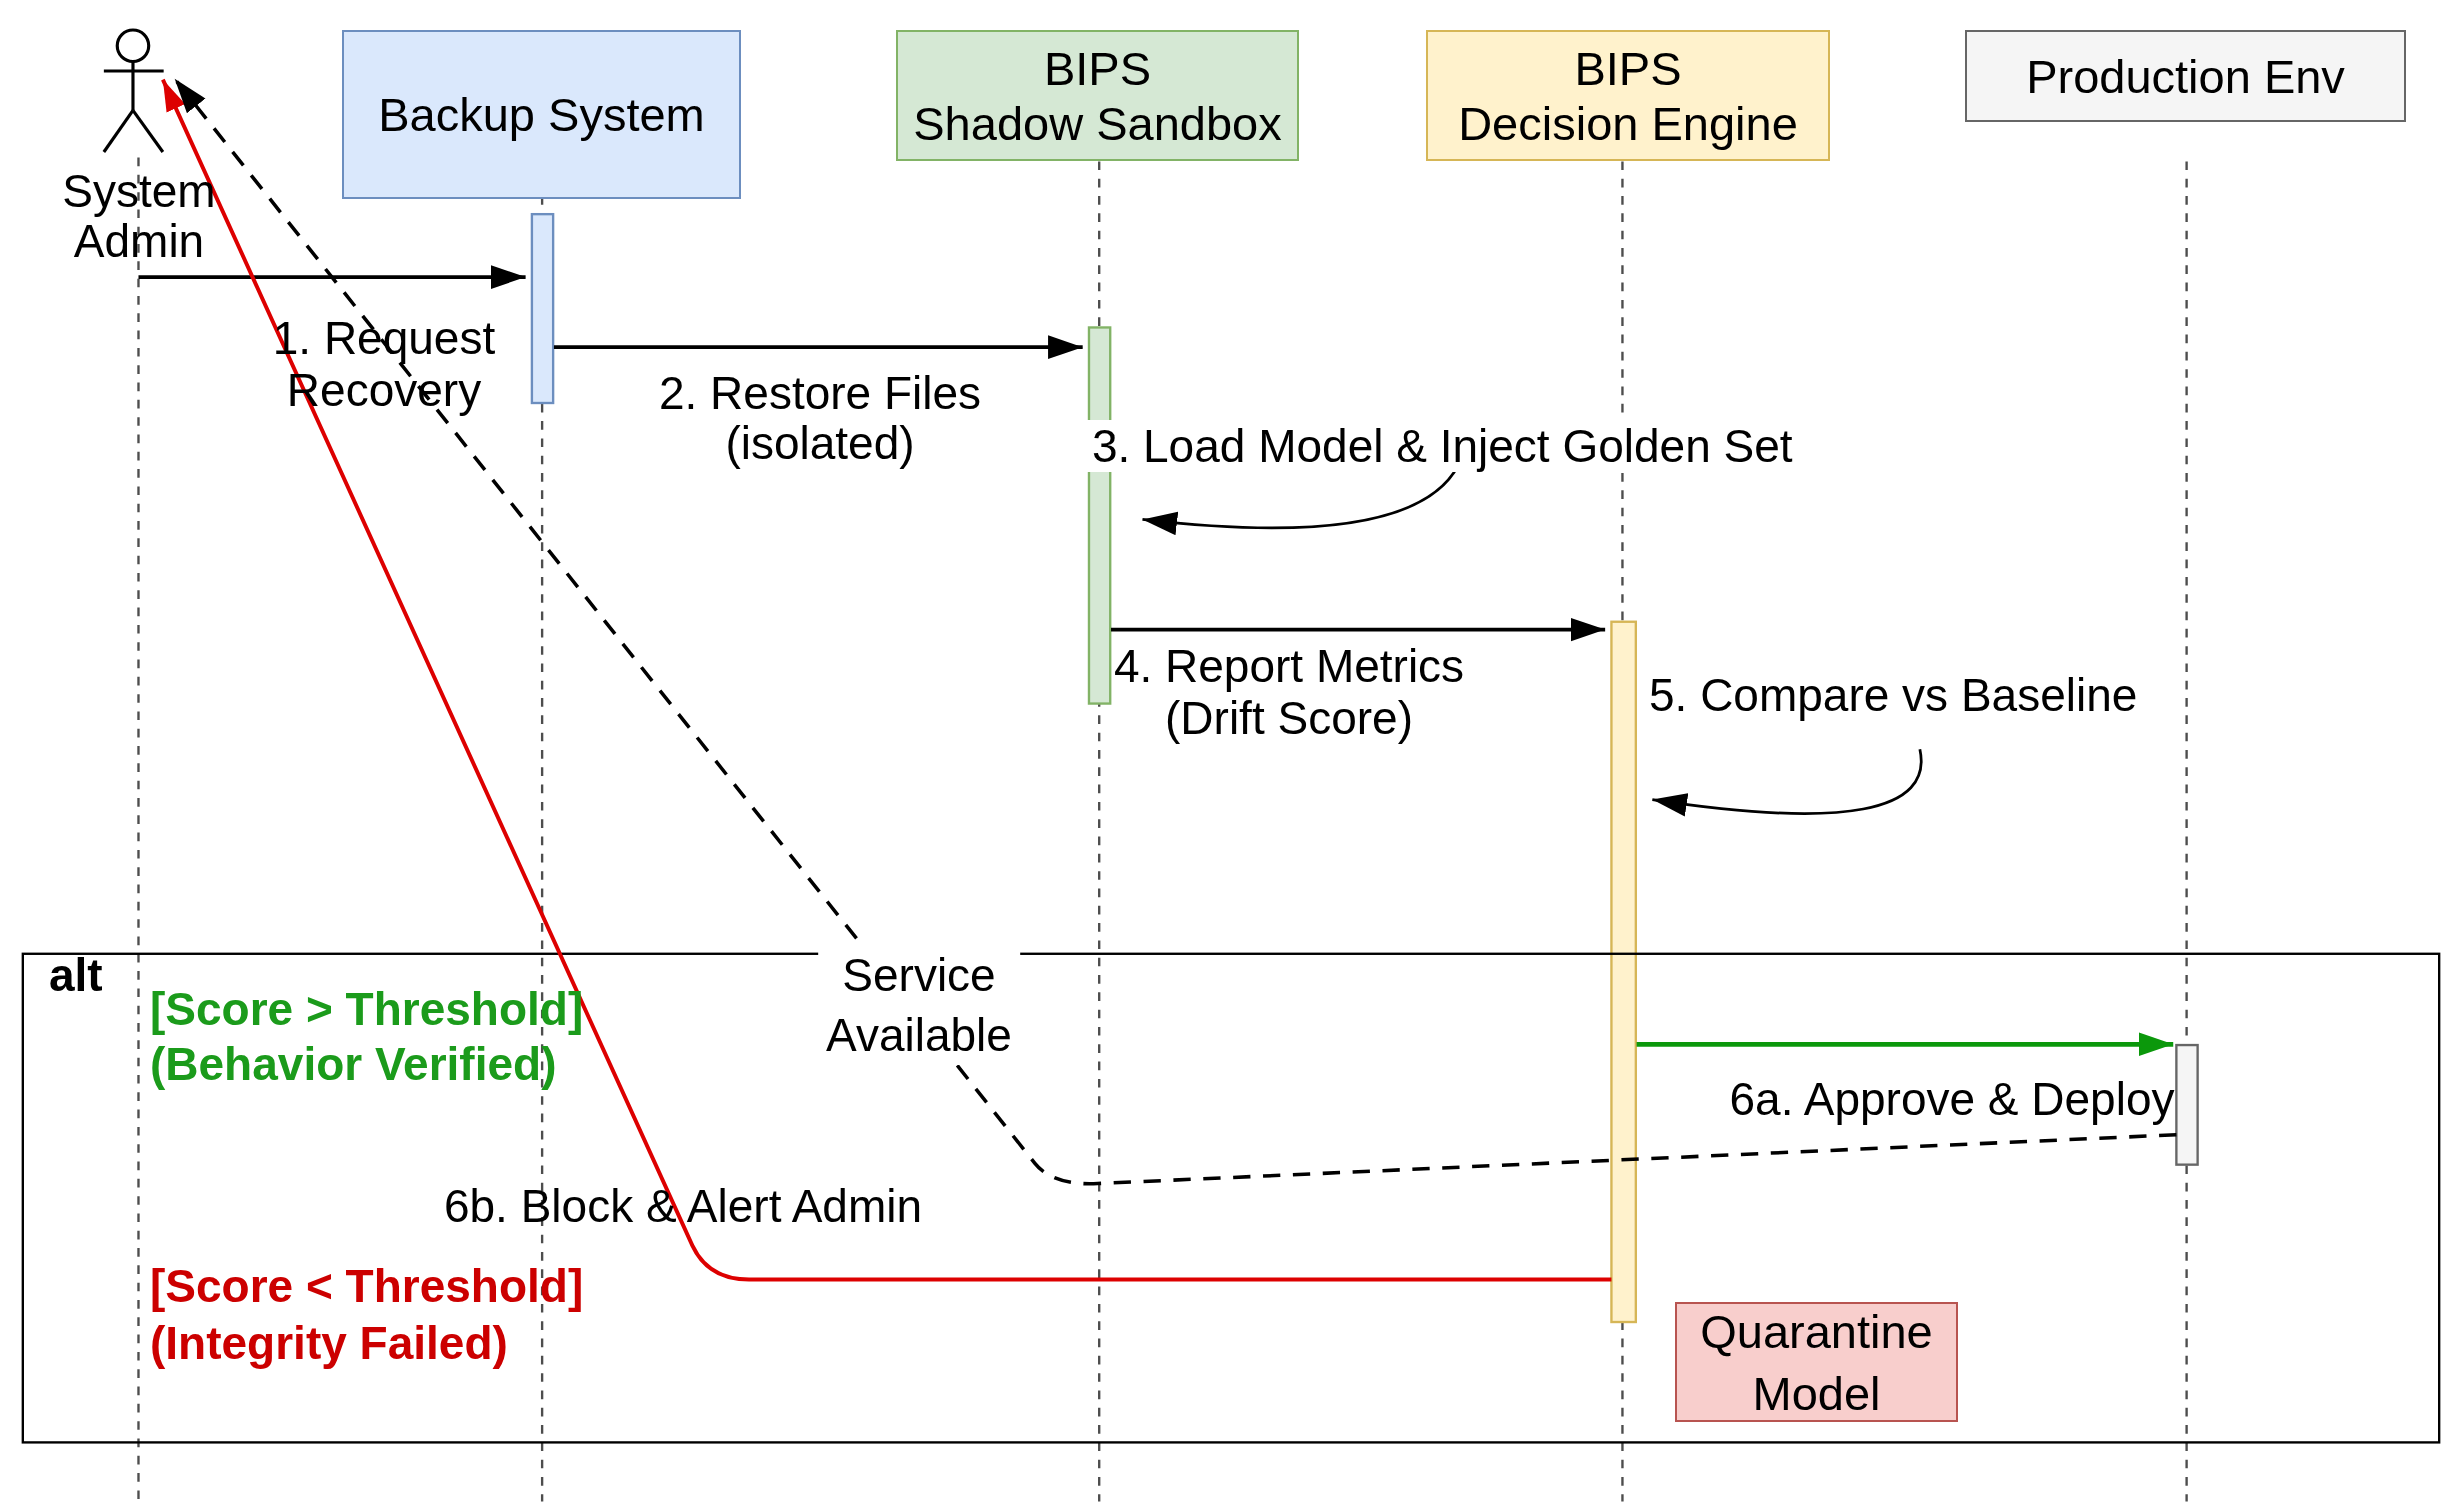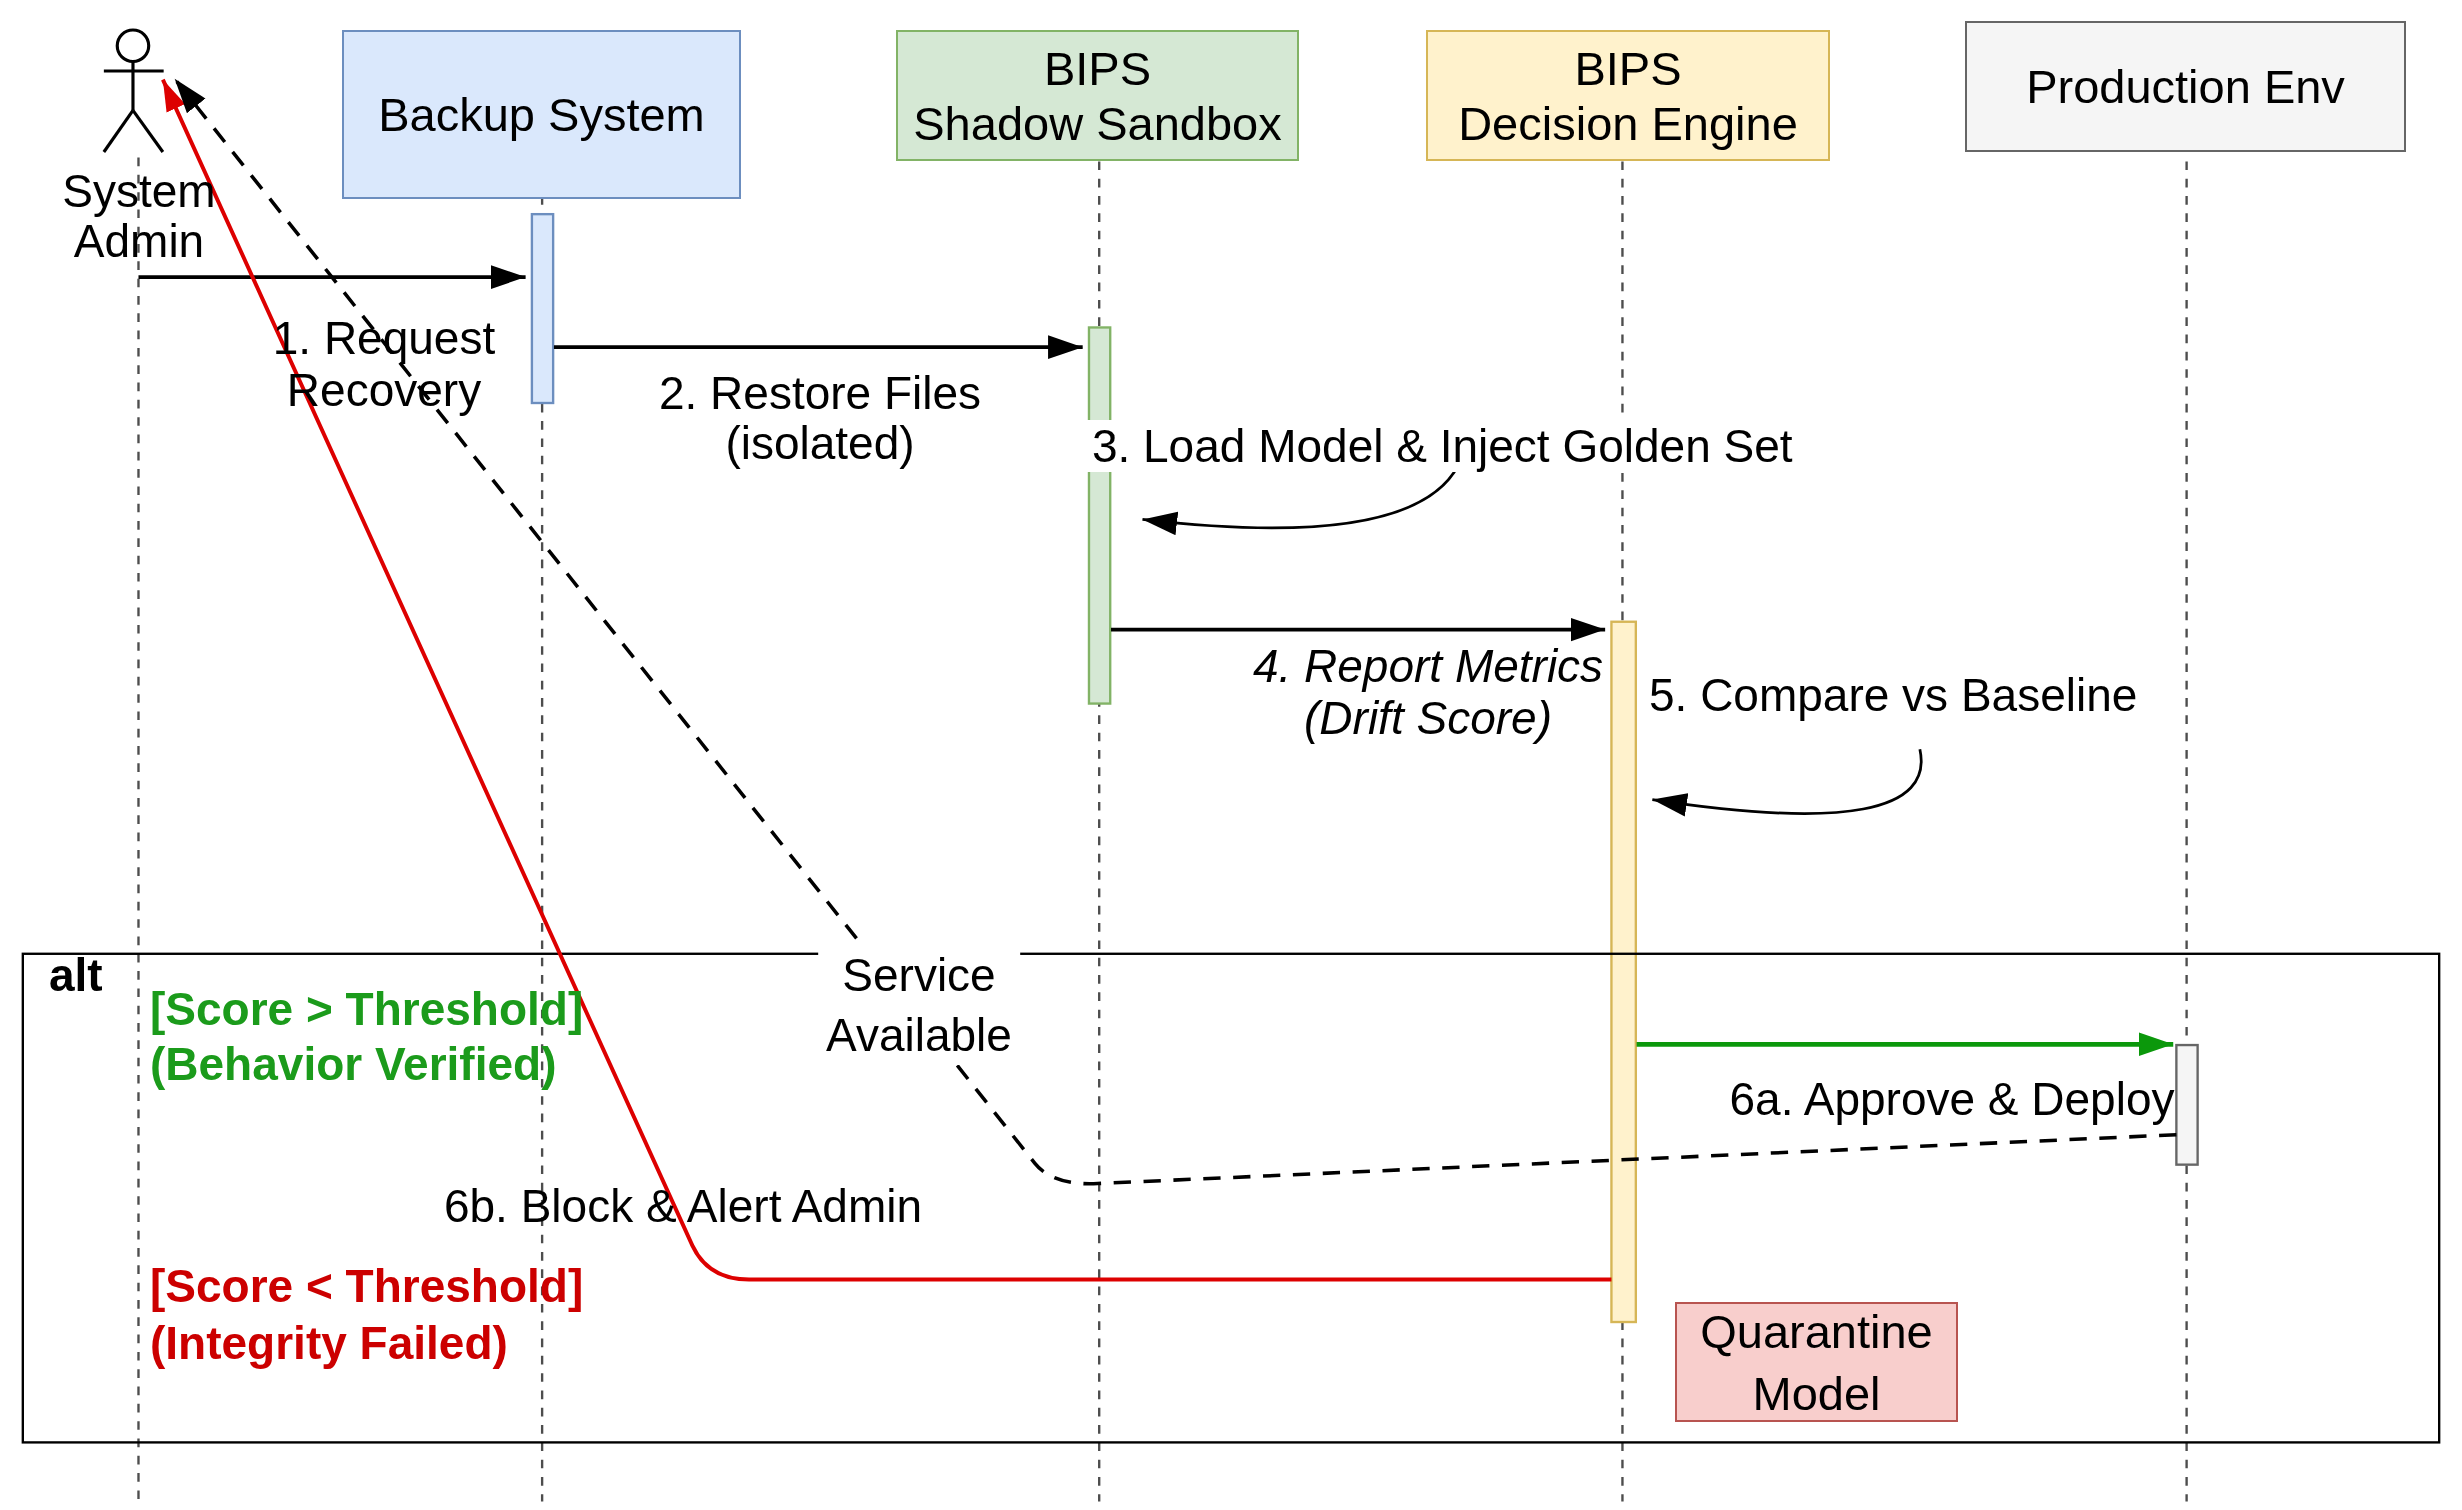--- a/index.html
+++ b/index.html
@@ -15,21 +15,21 @@
   .pbox{
     position:absolute;
     box-sizing:border-box;
     border:2.4px solid;
     display:flex;flex-direction:column;justify-content:center;align-items:center;
     font-size:47px;line-height:55px;color:#000;text-align:center;
   }
   .pbox.blue  {left:342px; top:30px;width:399px;height:169px;background:var(--blue_fill); border-color:var(--blue_stroke);}
   .pbox.green {left:896px;top:30px;width:403px;height:131px;background:var(--green_fill);border-color:var(--green_stroke);}
   .pbox.yellow{left:1426px;top:30px;width:404px;height:131px;background:var(--yellow_fill);border-color:var(--yellow_stroke);}
-  .pbox.gray  {left:1965px;top:21px;width:441px;height:131px;background:var(--gray_fill); border-color:var(--gray_stroke);}
+  .pbox.gray  {left:1965px;top:30px;width:441px;height:92px;background:var(--gray_fill); border-color:var(--gray_stroke);}
   .pbox.pink  {left:1675px;top:1302px;width:283px;height:120px;background:var(--pink_fill);border-color:var(--pink_stroke);}
   .txt{position:absolute;font-size:46px;line-height:52px;color:#000;white-space:nowrap;}
   .ctr{transform:translateX(-50%);text-align:center;}
   .mask{background:#ffffff;padding:0 7.9px;}
   .bold{font-weight:bold;}
   .guard-green{color:var(--guard_green);font-weight:bold;line-height:55px;}
   .guard-red{color:var(--guard_red);font-weight:bold;line-height:57px;}
   .actor-label{left:139px;top:166px;line-height:50px;}
   .alt-title{left:49px;top:949px;}
 </style>
@@ -119,21 +119,21 @@
 
     <div class="txt ctr" style="left:820px;top:368px;line-height:50px;">
       <div>2. Restore Files</div>
       <div>(isolated)</div>
     </div>
 
     <div class="txt mask" style="left:1084px;top:420px;">
       <div>3. Load Model &amp; Inject Golden Set</div>
     </div>
 
-    <div class="txt ctr" style="left:1428px;top:640px;font-style:italic;">
+    <div class="txt ctr" style="left:1289px;top:640px;">
       <div>4. Report Metrics</div>
       <div>(Drift Score)</div>
     </div>
 
     <div class="txt" style="left:1649px;top:669px;">
       <div>5. Compare vs Baseline</div>
     </div>
 
     <div class="txt ctr" style="left:1952px;top:1073px;">
       <div>6a. Approve &amp; Deploy</div>

